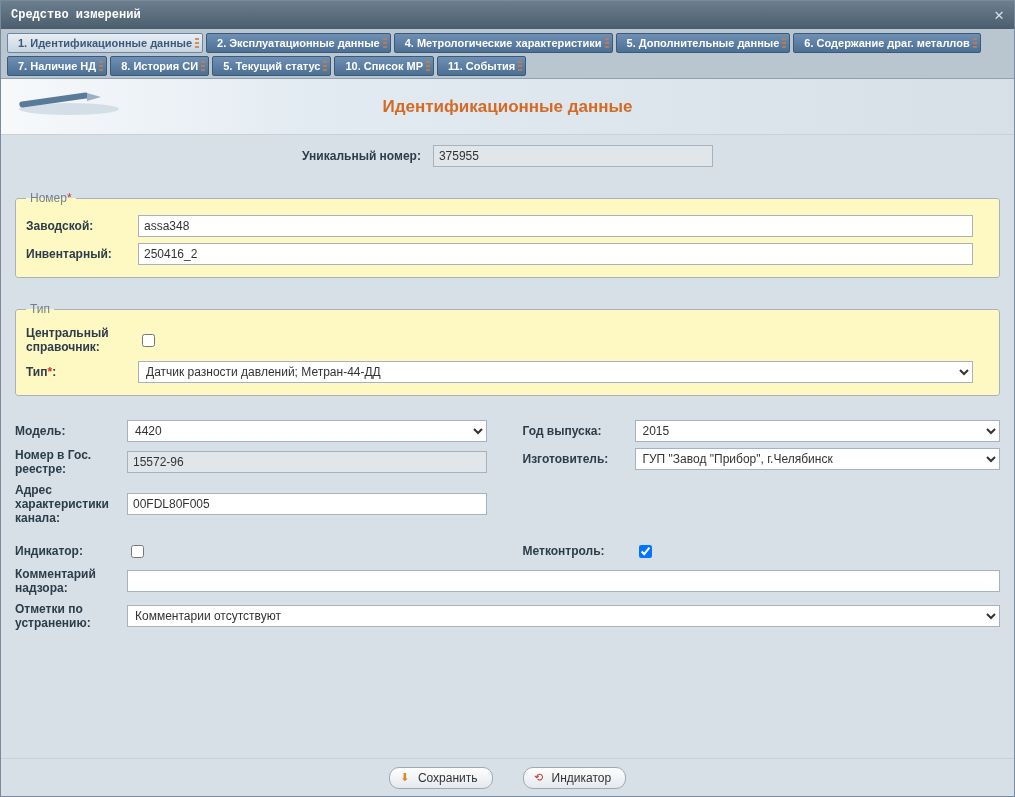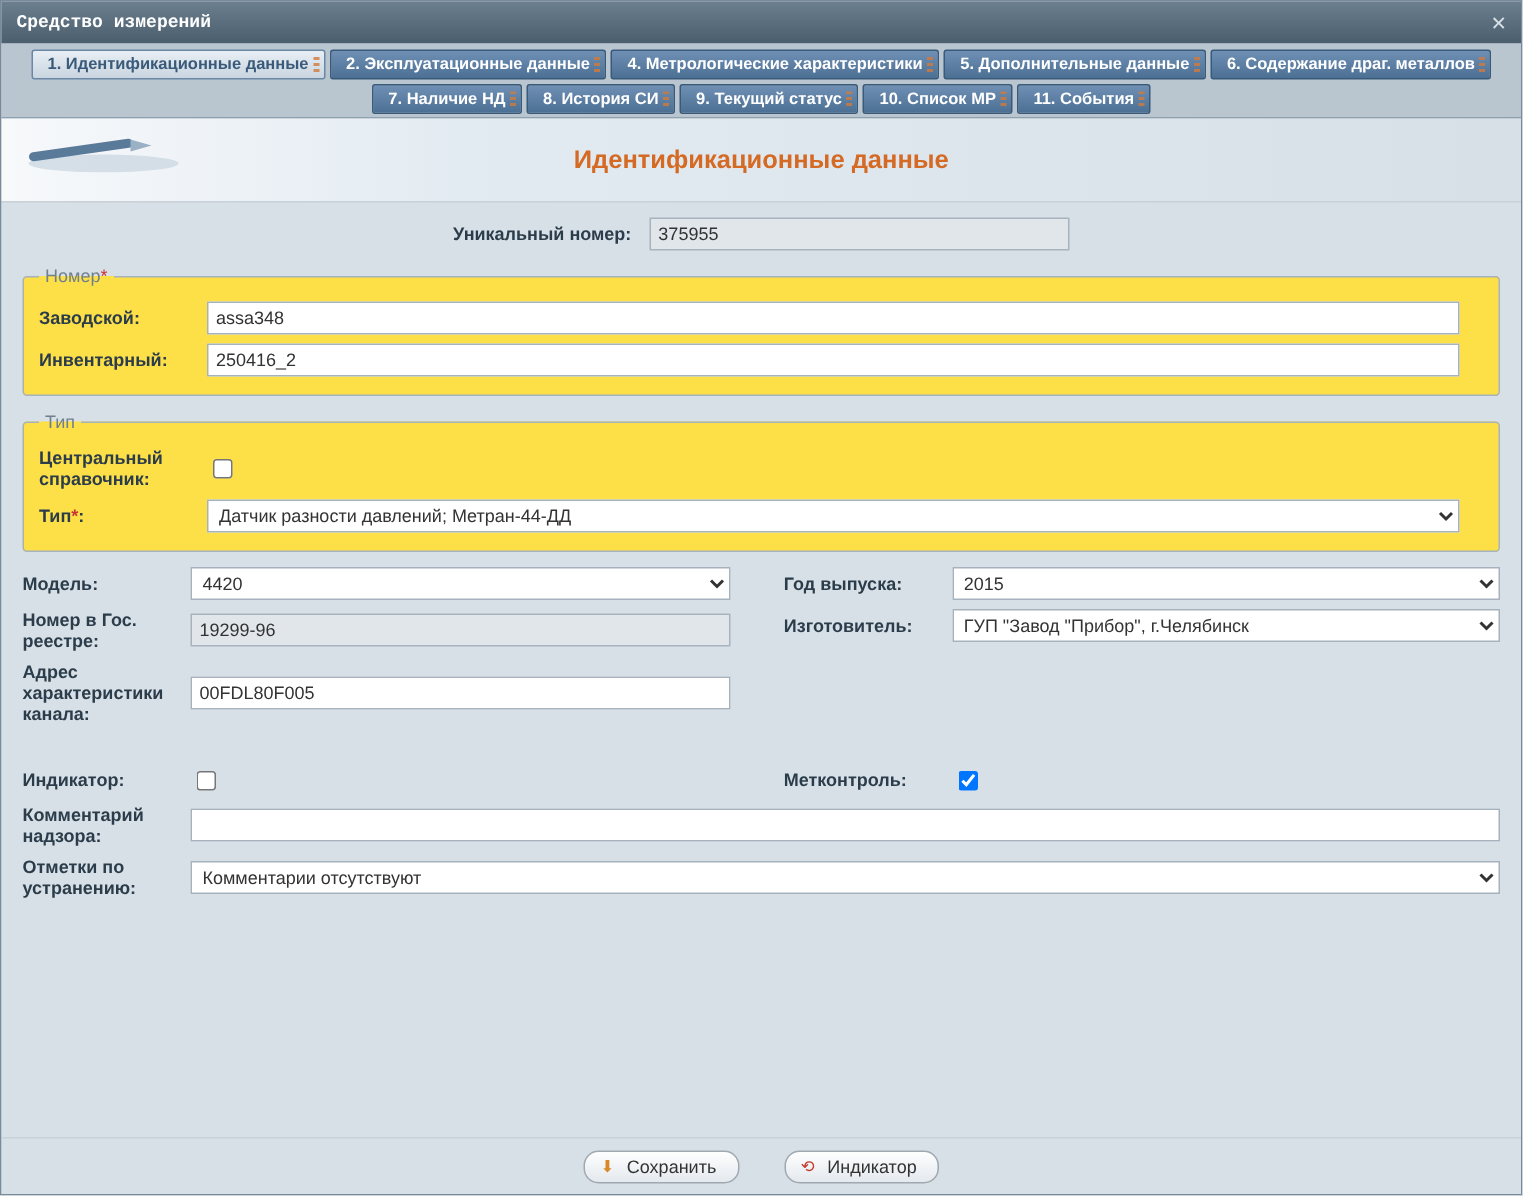--- a/index.html
+++ b/index.html
@@ -34,21 +34,20 @@
     cursor: pointer;
     color: #d7dfe6;
   }
   .tabbar {
     padding: 4px 6px 2px 6px;
     display: flex;
     flex-wrap: wrap;
     gap: 3px;
     background: #b9c5cf;
     border-bottom: 1px solid #8fa0ae;
-    justify-content: center;
   }
   .tab {
     background: linear-gradient(to bottom, #6f90b4 0%, #4c6f94 100%);
     color: #fff;
     font-size: 11px;
     font-weight: bold;
     padding: 3px 10px;
     border: 1px solid #3a5a7a;
     border-radius: 2px;
     cursor: pointer;
@@ -119,23 +118,23 @@
     display: flex;
     align-items: center;
   }
   select {
     background: #fff;
     padding: 2px 3px;
   }
   fieldset.group {
     border: 1px solid #a6b2be;
     border-radius: 3px;
-    margin: 10px 0;
+    margin: 24px 0;
     padding: 10px 26px 6px 10px;
-    background: #fde047;
+    background: #fef9c3;
   }
   fieldset.group legend {
     color: #71808e;
     padding: 0 4px;
     font-size: 12px;
   }
   .flexwide { flex: 1; }
   .twocol { display: flex; gap: 30px; }
   .twocol > div { flex: 1; }
   .checkbox-wrap { display: flex; align-items: center; }
@@ -182,21 +181,21 @@
   </div>
 
   <div class="tabbar">
     <div class="tab active">1. Идентификационные данные</div>
     <div class="tab">2. Эксплуатационные данные</div>
     <div class="tab">4. Метрологические характеристики</div>
     <div class="tab">5. Дополнительные данные</div>
     <div class="tab">6. Содержание драг. металлов</div>
     <div class="tab">7. Наличие НД</div>
     <div class="tab">8. История СИ</div>
-    <div class="tab">9. Текущий статус</div>
+    <div class="tab">5. Текущий статус</div>
     <div class="tab">10. Список МР</div>
     <div class="tab">11. События</div>
   </div>
 
   <div class="banner">
     <svg width="110" height="32">
       <ellipse cx="60" cy="26" rx="50" ry="6" fill="#c8d4e0" opacity="0.7"></ellipse>
       <rect x="10" y="14" width="70" height="6" rx="3" fill="#5a7a9a" transform="rotate(-8 45 17)"></rect>
       <polygon points="78,10 92,14 78,18" fill="#9ab0c4"></polygon>
     </svg>
@@ -241,21 +240,21 @@
     <div class="twocol">
       <div>
         <div class="row">
           <div class="label">Модель:</div>
           <select class="flexwide" style="max-width:360px;">
             <option>4420</option>
           </select>
         </div>
         <div class="row">
           <div class="label">Номер в Гос. реестре:</div>
-          <div class="readonly" style="width:360px;">19299-96</div>
+          <div class="readonly" style="width:360px;">15572-96</div>
         </div>
         <div class="row">
           <div class="label">Адрес характеристики канала:</div>
           <input type="text" style="width: 360px;" value="00FDL80F005">
         </div>
       </div>
       <div>
         <div class="row">
           <div class="label">Год выпуска:</div>
           <select class="flexwide">
@@ -264,21 +263,21 @@
         </div>
         <div class="row">
           <div class="label">Изготовитель:</div>
           <select class="flexwide">
             <option>ГУП "Завод "Прибор", г.Челябинск</option>
           </select>
         </div>
       </div>
     </div>
 
-    <div class="twocol" style="margin-top:21px;">
+    <div class="twocol" style="margin-top:10px;">
       <div>
         <div class="row">
           <div class="label">Индикатор:</div>
           <div class="checkbox-wrap">
               <input type="checkbox" style="">
             </div>
         </div>
       </div>
       <div>
         <div class="row">

